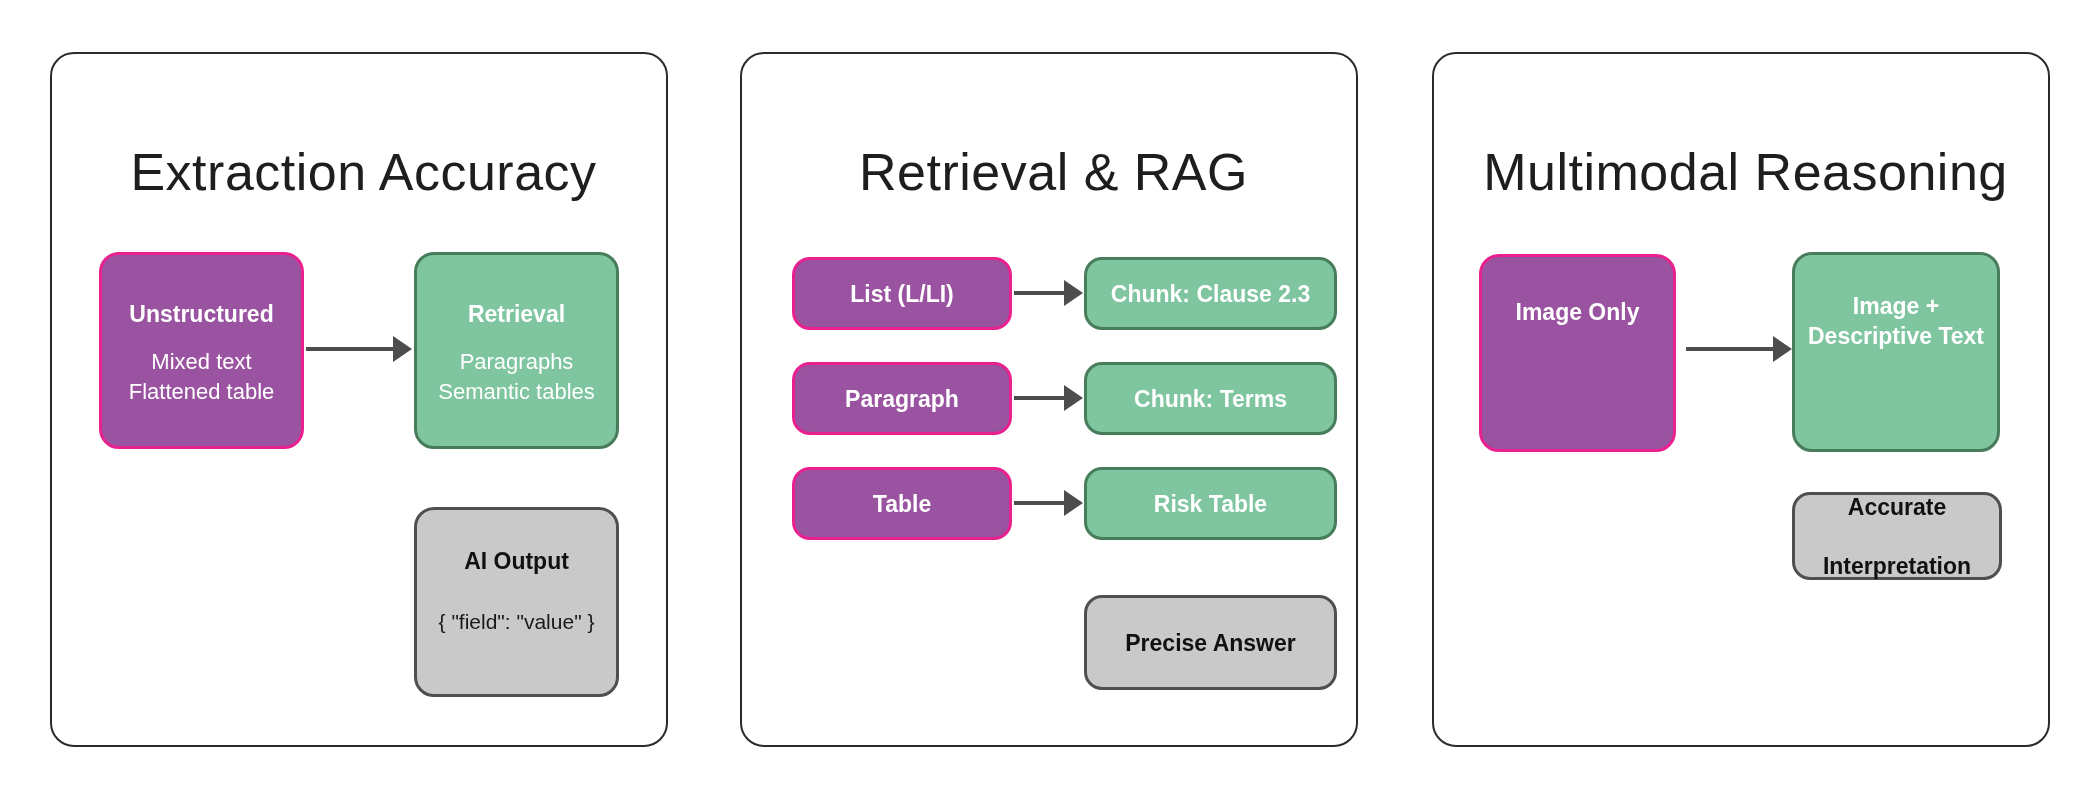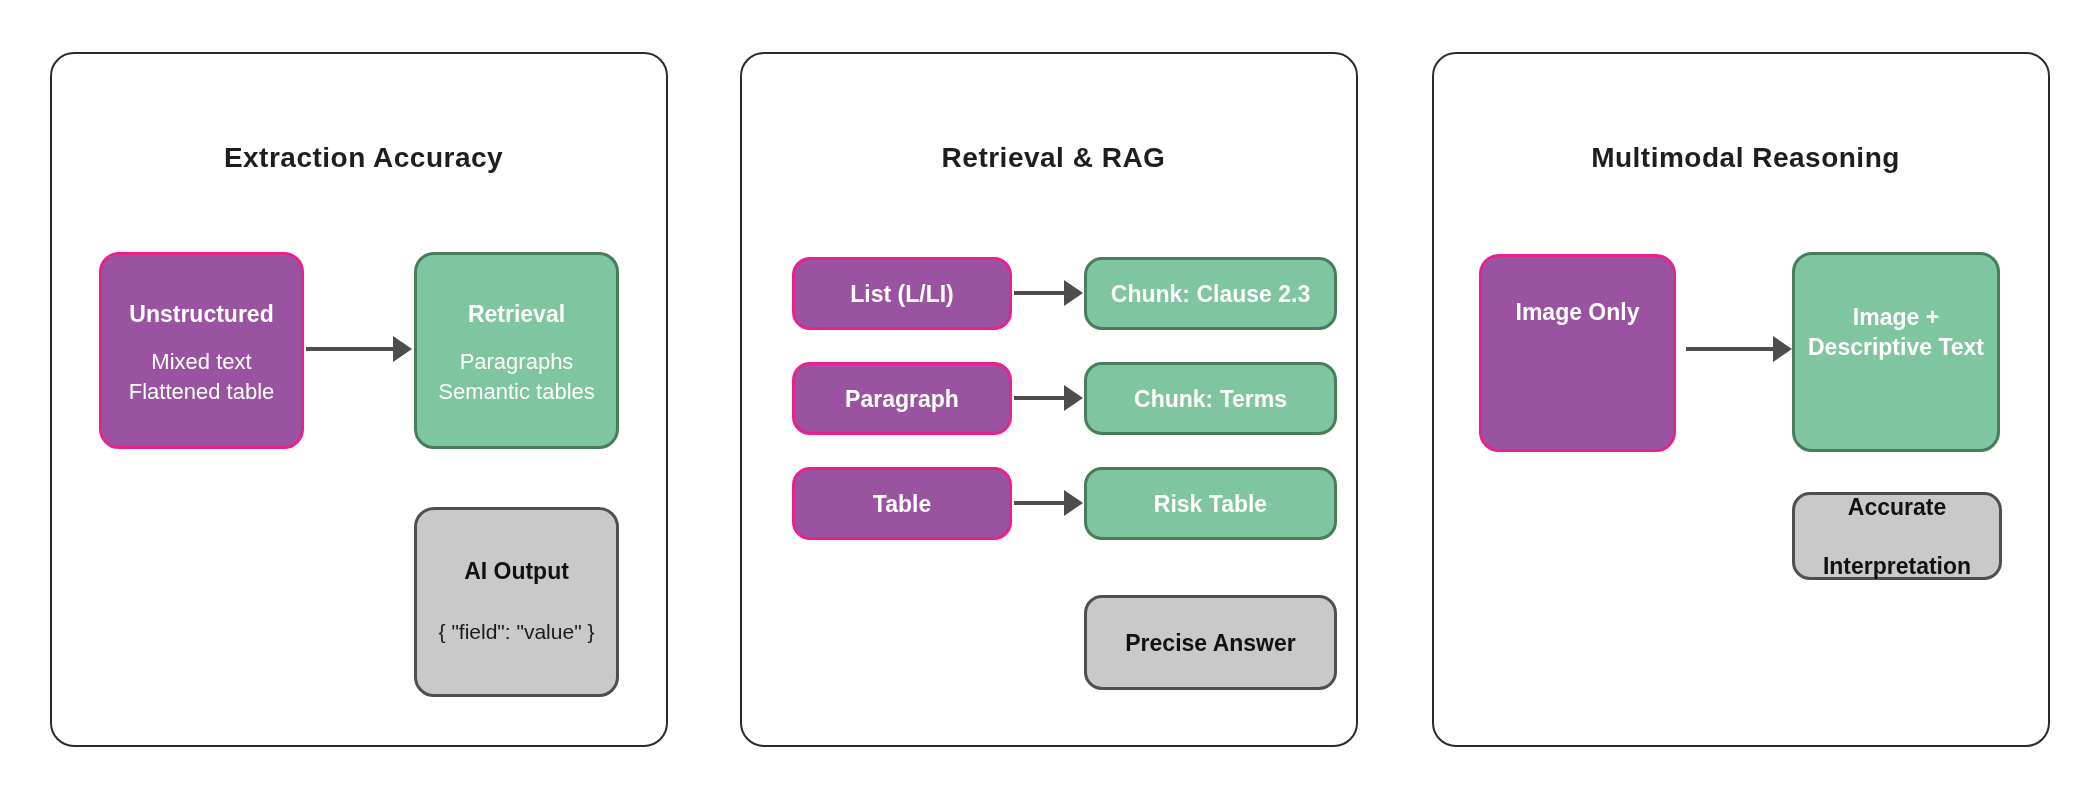--- a/index.html
+++ b/index.html
@@ -9,21 +9,21 @@
     --arrow:#4D4D4D; --ink:#1E1E1E; --panel-border:#2B2B2B;
   }
   *{margin:0;padding:0;box-sizing:border-box;}
   html,body{width:2100px;height:800px;background:#ffffff;overflow:hidden;
     font-family:"Liberation Sans", sans-serif;}
   .canvas{position:relative;width:2100px;height:800px;background:#fff;}
 
   .panel{position:absolute;top:52px;width:618px;height:695px;background:#fff;
     border:2.5px solid var(--panel-border);border-radius:24px;}
   .panel-title{position:absolute;top:88px;left:0;width:100%;text-align:center;
-    font-size:28px;font-weight:700;color:var(--ink);letter-spacing:0.5px;padding-left:9px;}
+    font-size:52px;font-weight:400;color:var(--ink);letter-spacing:0.5px;padding-left:9px;}
 
   .box{position:absolute;border-radius:20px;text-align:center;color:#fff;}
   .box.purple{background:var(--purple);border:3px solid var(--pink);}
   .box.green{background:var(--green);border:3px solid var(--green-border);}
   .box.gray{background:var(--gray);border:3px solid var(--gray-border);color:#111;}
 
   .box-title{font-size:23px;font-weight:700;line-height:30px;}
   .box-line{font-size:22px;font-weight:400;line-height:30px;}
 
   
@@ -58,21 +58,21 @@
     </div>
 
     <div class="arrow" style="left:254px;top:293px;width:87px;"></div>
 
     <div class="box green bigbox" style="left:362px;top:198px;width:205px;height:197px;">
       <div class="box-title">Retrieval</div>
       <div class="box-line">Paragraphs</div>
       <div class="box-line">Semantic tables</div>
     </div>
 
-    <div class="box gray" style="left:362px;top:453px;width:205px;height:190px;padding-top:46px;">
+    <div class="box gray" style="left:362px;top:453px;width:205px;height:190px;padding-top:36px;">
       <div class="box-title">AI Output</div>
       <div class="code-line" style="margin-top:32px;">{ "field": "value" }</div>
     </div>
   </section>
 
   <section class="panel" style="left:740px;">
     <h2 class="panel-title">Retrieval &amp; RAG</h2>
 
     <div class="pill purple" style="left:50px;top:203px;width:220px;height:73px;">
       <div class="box-title">List (L/LI)</div>
@@ -105,21 +105,21 @@
 
   <section class="panel" style="left:1432px;">
     <h2 class="panel-title">Multimodal Reasoning</h2>
 
     <div class="box purple" style="left:45px;top:200px;width:197px;height:198px;padding-top:40px;">
       <div class="box-title">Image Only</div>
     </div>
 
     <div class="arrow" style="left:252px;top:293px;width:87px;"></div>
 
-    <div class="box green" style="left:358px;top:198px;width:208px;height:200px;padding-top:47px;">
+    <div class="box green" style="left:358px;top:198px;width:208px;height:200px;padding-top:36px;">
       <div class="box-title">Image +</div>
       <div class="box-title">Descriptive Text</div>
     </div>
 
     <div class="pill gray" style="left:358px;top:438px;width:210px;height:88px;flex-direction:column;gap:31px;">
       <div class="box-title">Accurate</div>
       <div class="box-title">Interpretation</div>
     </div>
   </section>
 

